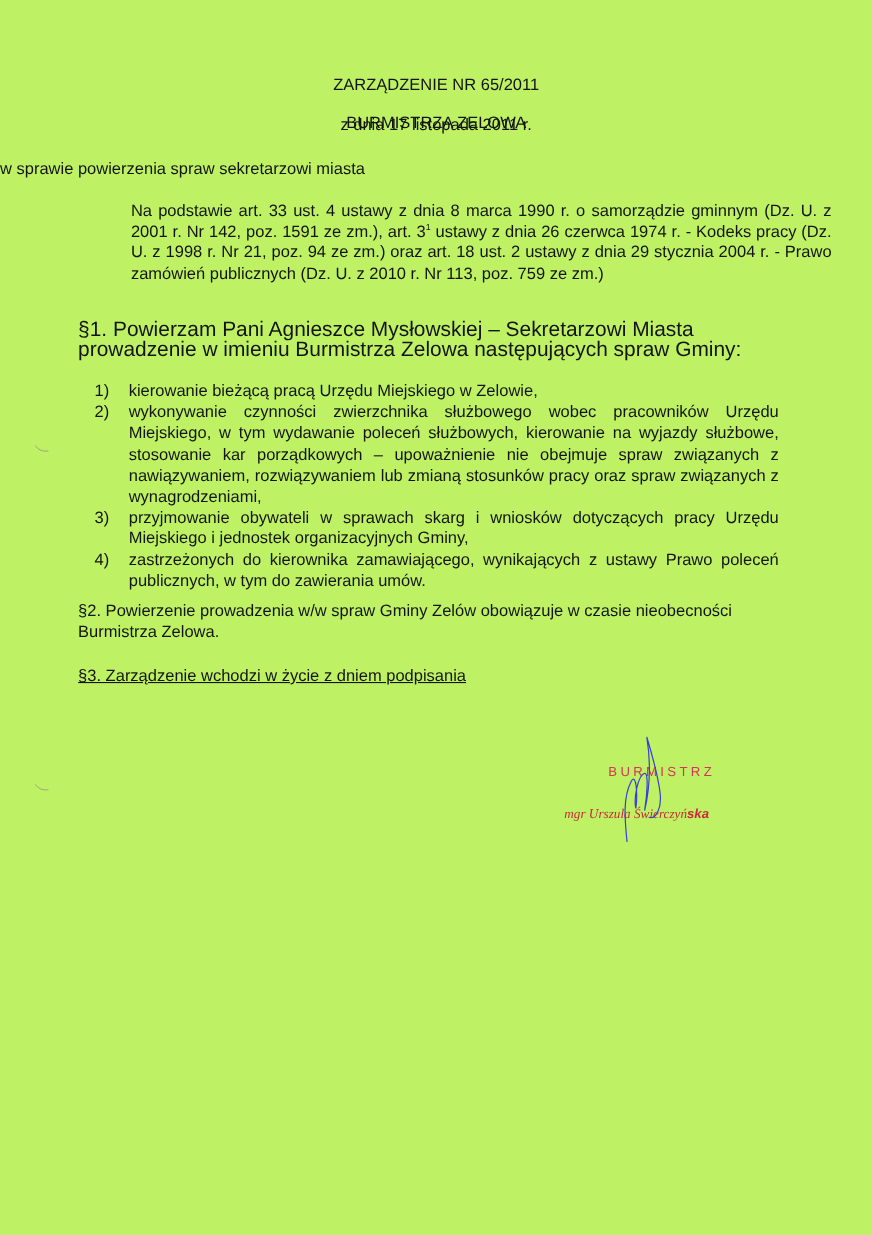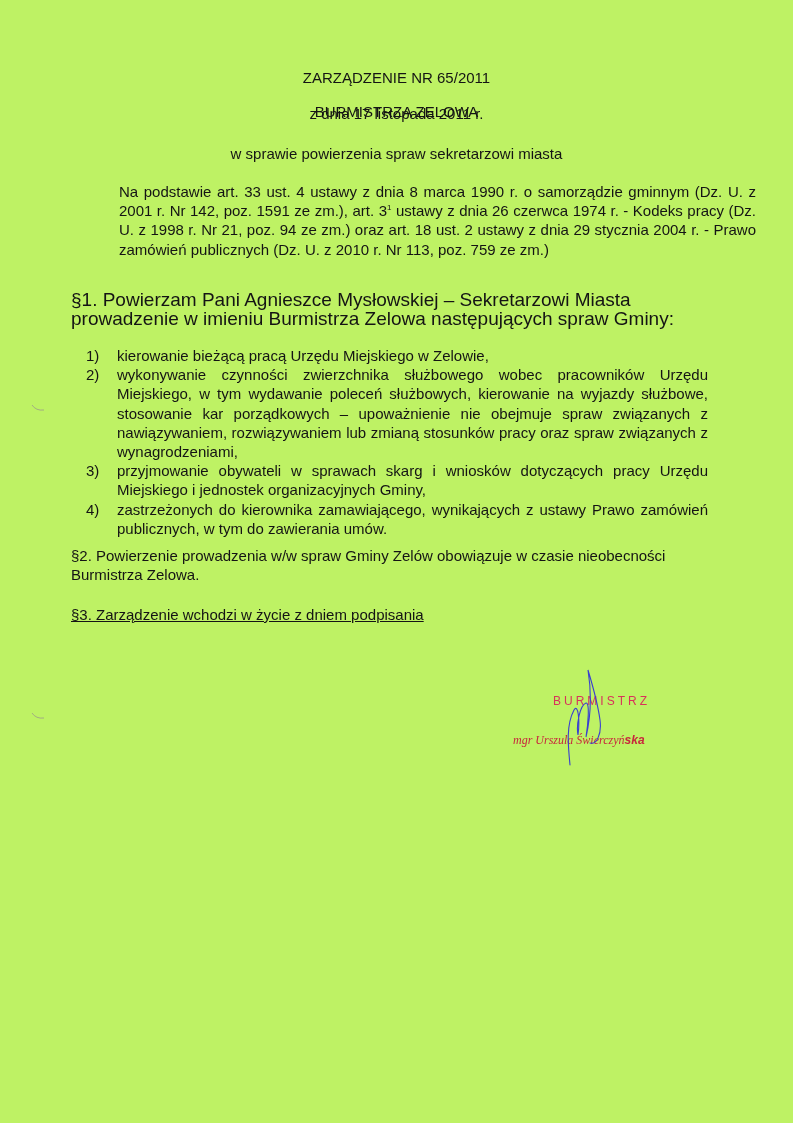--- a/index.html
+++ b/index.html
@@ -30,21 +30,21 @@
       line-height: 17px;
     }
     .h-title { top: 69px; }
     .h-issuer { top: 103px; }
     .h-date { top: 105px; }
     .subject {
       position: absolute;
       top: 145px;
       left: 0;
       width: 793px;
-      text-align: center;
+      text-align: left;
       font-size: 15px;
       line-height: 17px;
     }
     .preamble {
       position: absolute;
       left: 71px;
       top: 182px;
       width: 637px;
       font-size: 15px;
       line-height: 19.2px;
@@ -162,21 +162,21 @@
     <li class="list-item">
       <span class="list-num">2)</span>
       <span>wykonywanie czynności zwierzchnika służbowego wobec pracowników Urzędu Miejskiego, w tym wydawanie poleceń służbowych, kierowanie na wyjazdy służbowe, stosowanie kar porządkowych – upoważnienie nie obejmuje spraw związanych z nawiązywaniem, rozwiązywaniem lub zmianą stosunków pracy oraz spraw związanych z wynagrodzeniami,</span>
     </li>
     <li class="list-item">
       <span class="list-num">3)</span>
       <span>przyjmowanie obywateli w sprawach skarg i wniosków dotyczących pracy Urzędu Miejskiego i jednostek organizacyjnych Gminy,</span>
     </li>
     <li class="list-item">
       <span class="list-num">4)</span>
-      <span>zastrzeżonych do kierownika zamawiającego, wynikających z ustawy Prawo zamówień publicznych, w tym do zawierania umów.</span>
+      <span>zastrzeżonych do kierownika zamawiającego, wynikających z ustawy Prawo poleceń publicznych, w tym do zawierania umów.</span>
     </li>
   </ul>
 
   <div class="para2">§2. Powierzenie prowadzenia w/w spraw Gminy Zelów obowiązuje w czasie nieobecności Burmistrza Zelowa.</div>
 
   <div class="para3">§3. Zarządzenie wchodzi w życie z dniem podpisania</div>
 
   <div class="stamp-title">BURMISTRZ</div>
   <div class="stamp-name"><span>mgr Urszula Świerczyń</span><span class="bold">ska</span></div>
 

